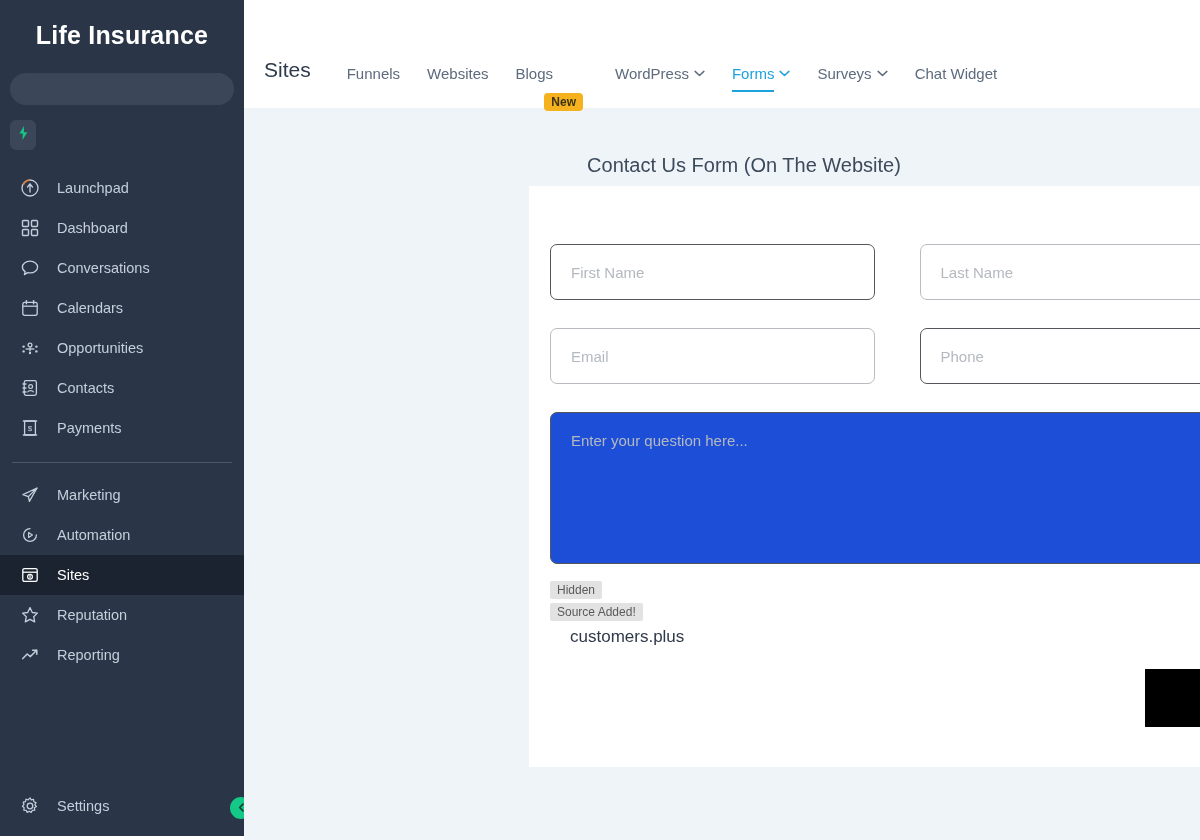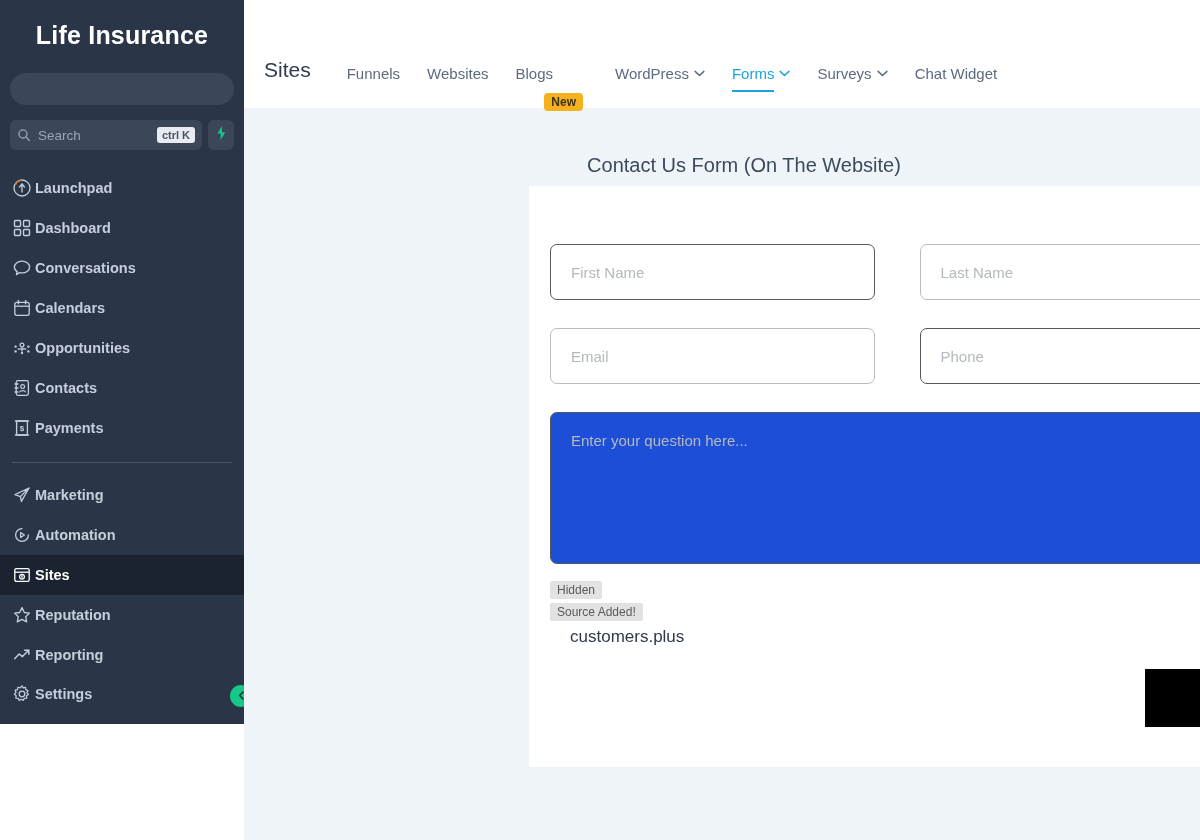--- a/index.html
+++ b/index.html
@@ -6,21 +6,21 @@
   html, body {
     width: 1200px; height: 840px;
     overflow: hidden;
     font-family: "Liberation Sans", sans-serif;
     background: #ffffff;
   }
   #app { position: relative; width: 1200px; height: 840px; display: flex; }
 
   
   .sidebar {
-    width: 244px; height: 724px;
+    width: 244px; height: 836px;
     background: #2a3648;
     flex: 0 0 244px;
     position: relative;
     overflow: hidden;
   }
   .brand {
     height: 70px;
     display: flex; align-items: center; justify-content: center;
     color: #ffffff;
     font-size: 25px;
@@ -66,25 +66,25 @@
     width: 26px; height: 30px;
     background: #3b4759;
     border-radius: 6px;
     display: flex; align-items: center; justify-content: center;
   }
 
   .nav { margin-top: 18px; }
   .nav-item {
     height: 40px;
     display: flex; align-items: center;
-    gap: 3px;
-    padding-left: 12px;
+    gap: 17px;
+    padding-left: 20px;
     color: #c6cedb;
     font-size: 14.5px;
-    font-weight: bold;
+    font-weight: normal;
     cursor: pointer;
   }
   .nav-item .ico { width: 20px; height: 20px; flex: 0 0 20px; line-height: 0; }
   .nav-item.active { background: #1b2330; color: #ffffff; }
   .nav-divider {
     height: 1px; background: #4a566a;
     margin: 14px 12px 12px 12px;
   }
   .nav-settings {
     position: absolute;
@@ -253,30 +253,20 @@
 
 <div id="app">
 
   <aside class="sidebar">
 
     <div class="brand">Life Insurance</div>
 
     <div class="location-pill"></div>
 
     <div class="search-row">
-      <div class="search-box">
-        <span class="search-icon">
-          <svg width="14" height="14" viewBox="0 0 16 16">
-            <circle cx="6.8" cy="6.8" r="4.6" fill="none" stroke="#9aa6b6" stroke-width="1.5"></circle>
-            <line x1="10.3" y1="10.3" x2="14.2" y2="14.2" stroke="#9aa6b6" stroke-width="1.5" stroke-linecap="round"></line>
-          </svg>
-        </span>
-        <span class="search-ph">Search</span>
-        <span class="kbd">ctrl K</span>
-      </div>
       <div class="bolt-btn">
         <span>
           <svg width="13" height="14" viewBox="0 0 12 14">
             <path d="M6.5 0 L2 7.4 H5.3 L5 14 L9.8 6.3 H6.4 Z" fill="#14c888"></path>
           </svg>
         </span>
       </div>
     </div>
 
     <nav class="nav">

